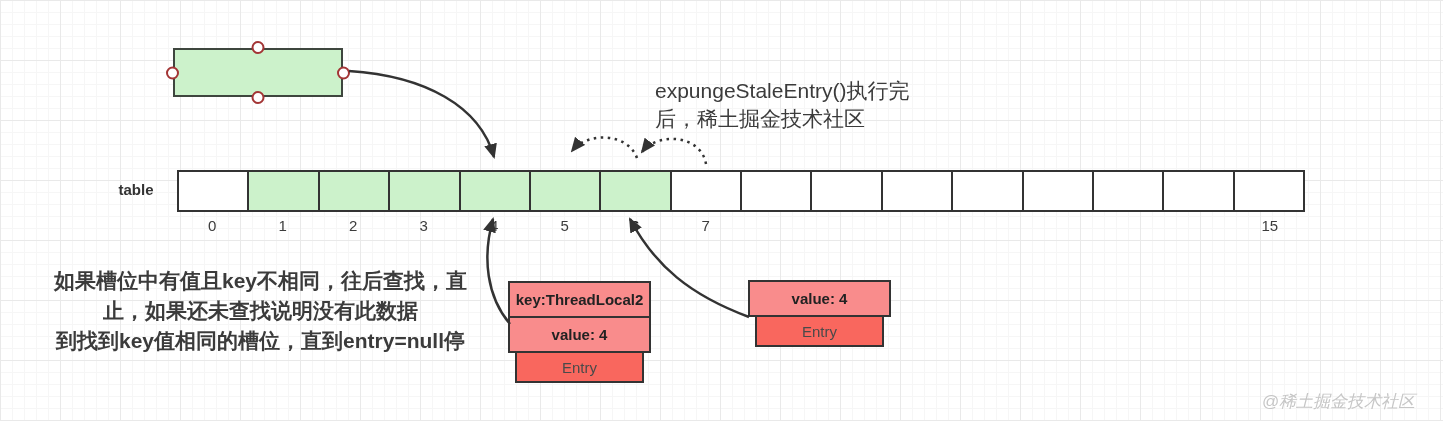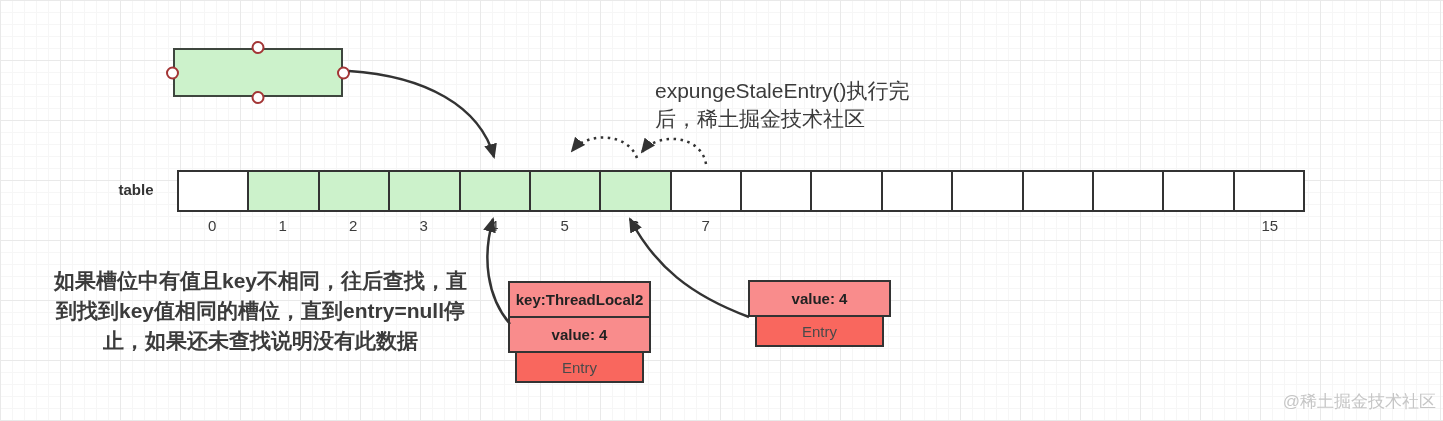--- a/index.html
+++ b/index.html
@@ -72,22 +72,22 @@
   .entry-tag{
     width:125px;height:28px;margin:-2px auto 0 auto;
     background:var(--red);border:2px solid #333;
     display:flex;align-items:center;justify-content:center;
     font-size:15px;color:#4a4a4a;
   }
   .entry-1{left:508px;top:281px;}
   .entry-2{left:748px;top:280px;}
 
   .watermark{
-    position:absolute;right:7px;bottom:8px;
-    font-size:17px;color:#c6c6c6;
+    position:absolute;right:28px;bottom:8px;
+    font-size:17px;color:#c6c6c6;font-style:italic;
   }
 </style>
 </head>
 <body>
 
 <div class="canvas">
 
   <div class="get-box">
     <span class="handle top"></span>
     <span class="handle bottom"></span>
@@ -133,22 +133,22 @@
       <div class="idx"></div>
       <div class="idx"></div>
       <div class="idx"></div>
       <div class="idx"></div>
       <div class="idx"></div>
       <div class="idx">15</div>
     </div>
 
   <div class="note">
     <div>如果槽位中有值且key不相同，往后查找，直</div>
+    <div>止，如果还未查找说明没有此数据</div>
     <div>到找到key值相同的槽位，直到entry=null停</div>
-    <div>止，如果还未查找说明没有此数据</div>
   </div>
 
   <div class="entry-box entry-1">
     <div class="entry-row key-bold">key:ThreadLocal2</div>
     <div class="entry-row value">value: 4</div>
     <div class="entry-tag">Entry</div>
   </div>
 
   <div class="entry-box entry-2">
     <div class="entry-row value">value: 4</div>

